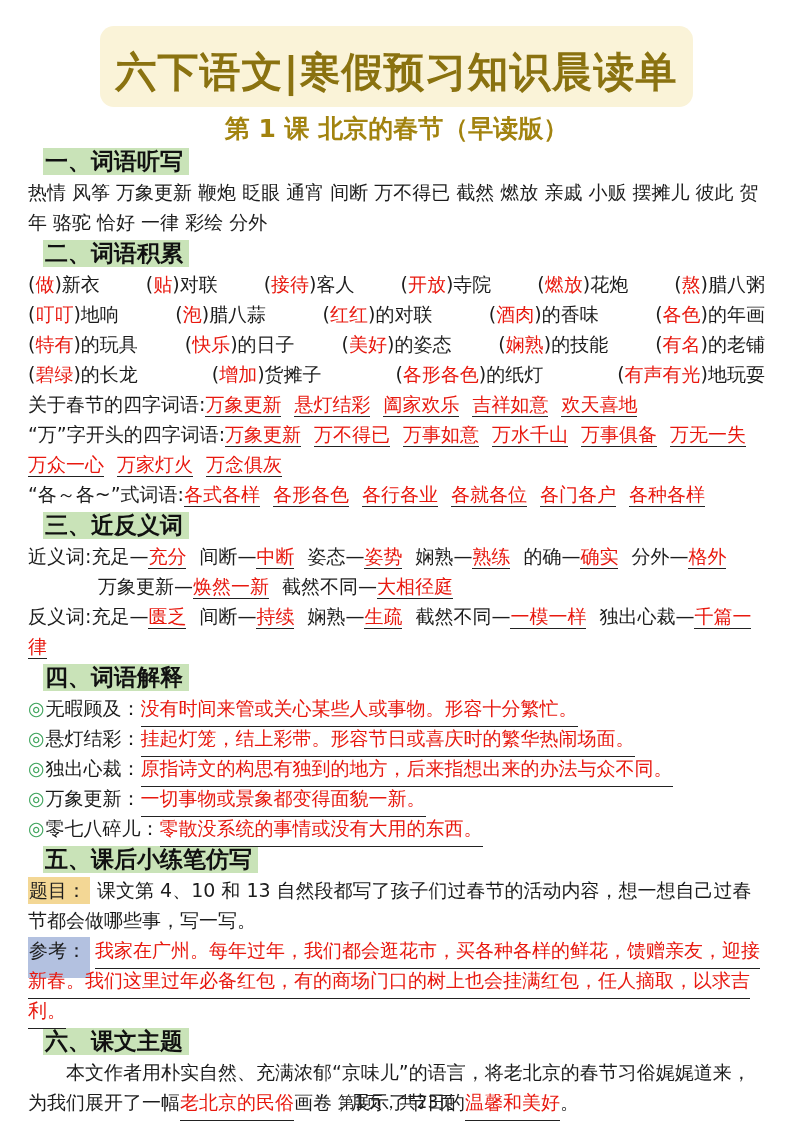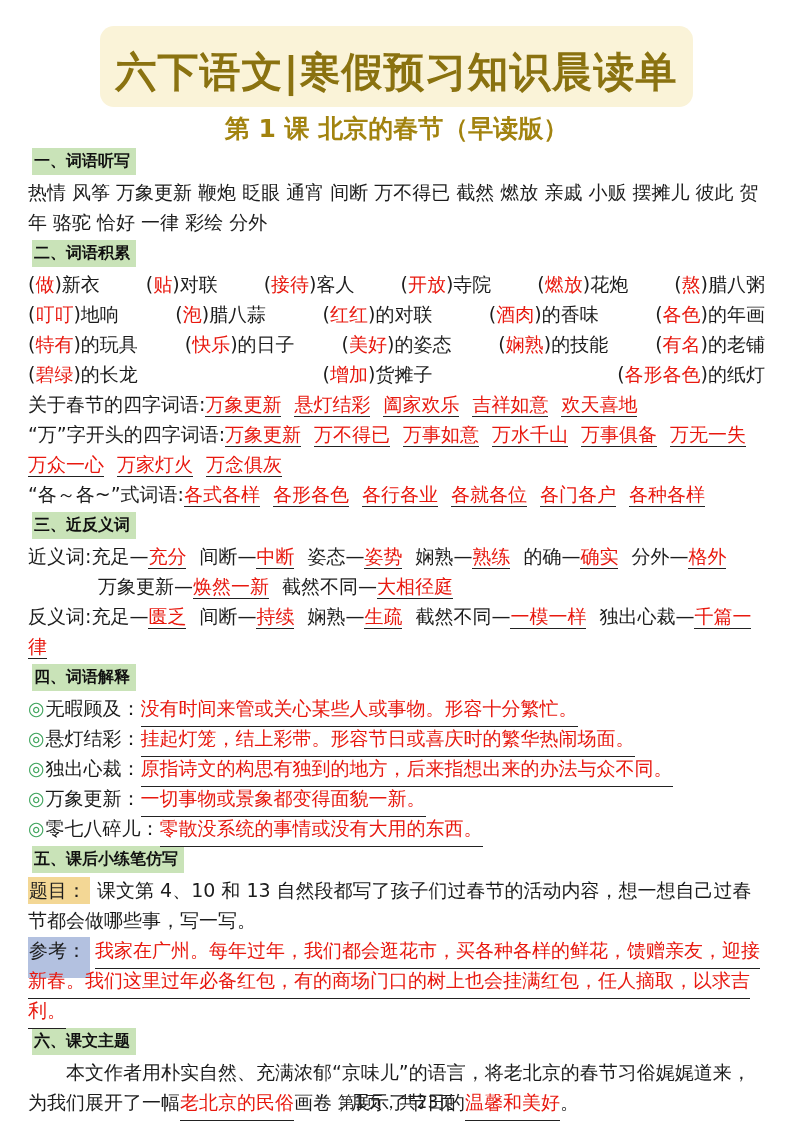--- a/index.html
+++ b/index.html
@@ -27,22 +27,22 @@
     display:inline-block;background:var(--title-bg);color:var(--gold);
     font-size:41px;font-weight:bold;letter-spacing:1px;
     padding:22px 16px 10px;border-radius:14px;line-height:1.2;
   }
   .subtitle{
     text-align:center;color:var(--gold2);font-weight:bold;
     font-size:25px;margin:5px 0 1px;
   }
   .sec-head{
     display:inline-block;background:var(--green-bg);color:#111;
-    font-size:16px;font-weight:bold;line-height:24px;
-    padding:1px 6px 2px 2px;margin:3px 4px 2px;
+    font-size:23px;font-weight:bold;line-height:24px;
+    padding:1px 6px 2px 2px;margin:3px 15px 2px;
   }
   section{display:block;}
   .line{
     font-size:19px;line-height:30px;white-space:pre-wrap;
   }
   .line.indent{padding-left:70px;}
   .line.first-indent{text-indent:2em;}
   .fill-row{
     display:flex;justify-content:space-between;
     font-size:19px;line-height:30px;
@@ -93,20 +93,21 @@
         <span><span class="sg-k">(</span><span class="sg-r">特有</span><span class="sg-k">)的玩具</span></span>
         <span><span class="sg-k">(</span><span class="sg-r">快乐</span><span class="sg-k">)的日子</span></span>
         <span><span class="sg-k">(</span><span class="sg-r">美好</span><span class="sg-k">)的姿态</span></span>
         <span><span class="sg-k">(</span><span class="sg-r">娴熟</span><span class="sg-k">)的技能</span></span>
         <span><span class="sg-k">(</span><span class="sg-r">有名</span><span class="sg-k">)的老铺</span></span>
       </div>
       <div class="fill-row">
         <span><span class="sg-k">(</span><span class="sg-r">碧绿</span><span class="sg-k">)的长龙</span></span>
         <span><span class="sg-k">(</span><span class="sg-r">增加</span><span class="sg-k">)货摊子</span></span>
         <span><span class="sg-k">(</span><span class="sg-r">各形各色</span><span class="sg-k">)的纸灯</span></span>
+        <span><span class="sg-k">(</span><span class="sg-r">有声有光</span><span class="sg-k">)地玩耍</span></span>
       </div>
       <p class="line"><span class="sg-k">关于春节的四字词语:</span><span class="sg-t">万象更新</span><span class="sg-t">悬灯结彩</span><span class="sg-t">阖家欢乐</span><span class="sg-t">吉祥如意</span><span class="sg-t">欢天喜地</span></p>
       <p class="line"><span class="sg-k">“万”字开头的四字词语:</span><span class="sg-t">万象更新</span><span class="sg-t">万不得已</span><span class="sg-t">万事如意</span><span class="sg-t">万水千山</span><span class="sg-t">万事俱备</span><span class="sg-t">万无一失</span><span class="sg-t">万众一心</span><span class="sg-t">万家灯火</span><span class="sg-t">万念俱灰</span></p>
       <p class="line"><span class="sg-k">“各～各~”式词语:</span><span class="sg-t">各式各样</span><span class="sg-t">各形各色</span><span class="sg-t">各行各业</span><span class="sg-t">各就各位</span><span class="sg-t">各门各户</span><span class="sg-t">各种各样</span></p>
     </section>
     <section>
       <div class="sec-head" style="display: table;">三、近反义词</div>
       <p class="line"><span class="sg-k">近义词:充足—</span><span class="sg-t">充分</span><span class="sg-k">间断—</span><span class="sg-t">中断</span><span class="sg-k">姿态—</span><span class="sg-t">姿势</span><span class="sg-k">娴熟—</span><span class="sg-t">熟练</span><span class="sg-k">的确—</span><span class="sg-t">确实</span><span class="sg-k">分外—</span><span class="sg-t">格外</span></p>
       <p class="line indent"><span class="sg-k">万象更新—</span><span class="sg-t">焕然一新</span><span class="sg-k">截然不同—</span><span class="sg-t">大相径庭</span></p>
       <p class="line"><span class="sg-k">反义词:充足—</span><span class="sg-t">匮乏</span><span class="sg-k">间断—</span><span class="sg-t">持续</span><span class="sg-k">娴熟—</span><span class="sg-t">生疏</span><span class="sg-k">截然不同—</span><span class="sg-t">一模一样</span><span class="sg-k">独出心裁—</span><span class="sg-t">千篇一律</span></p>

